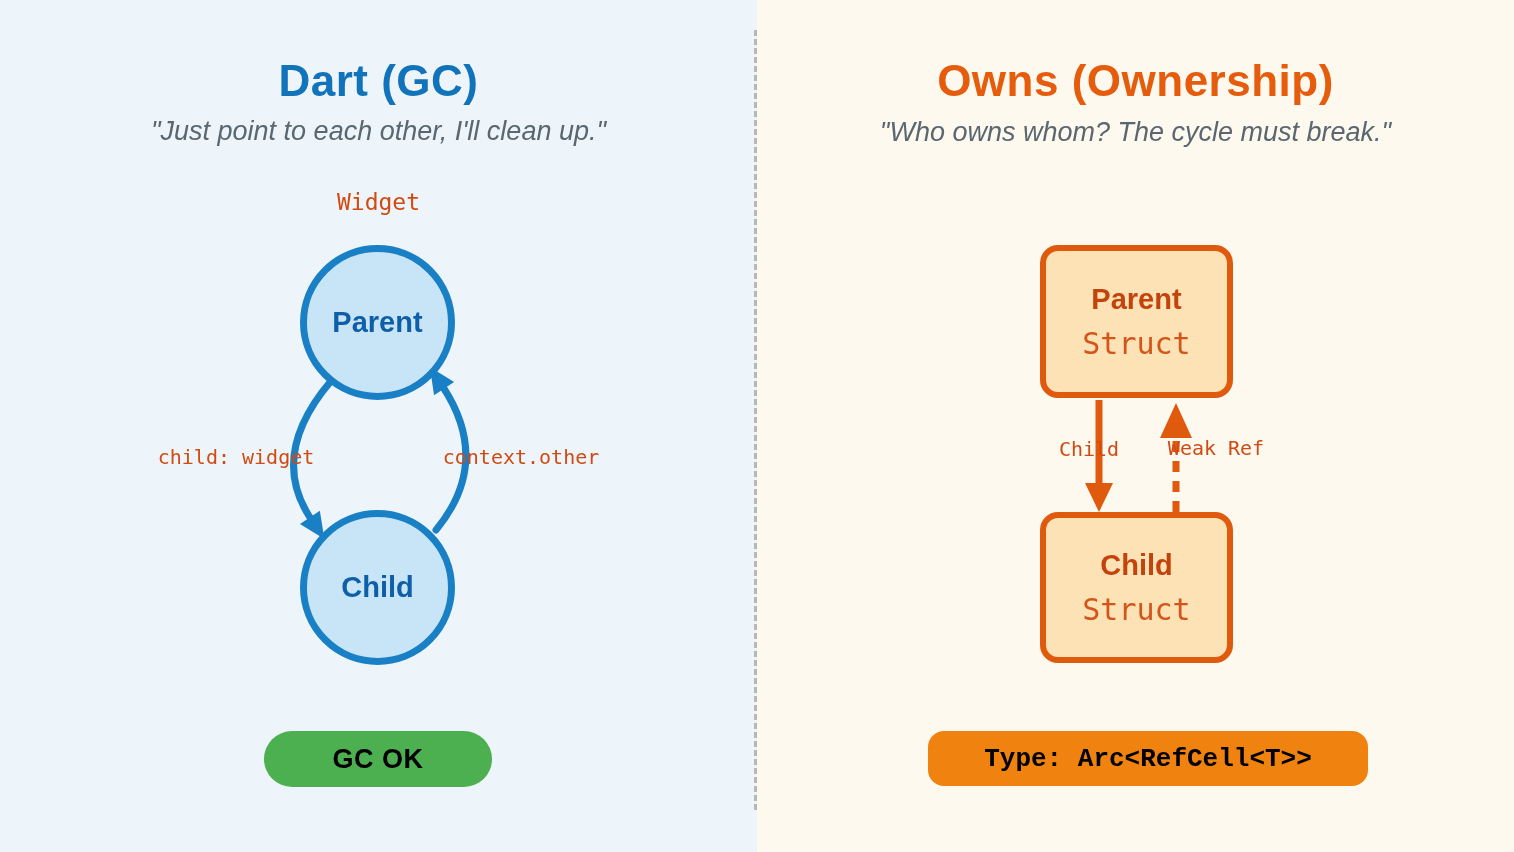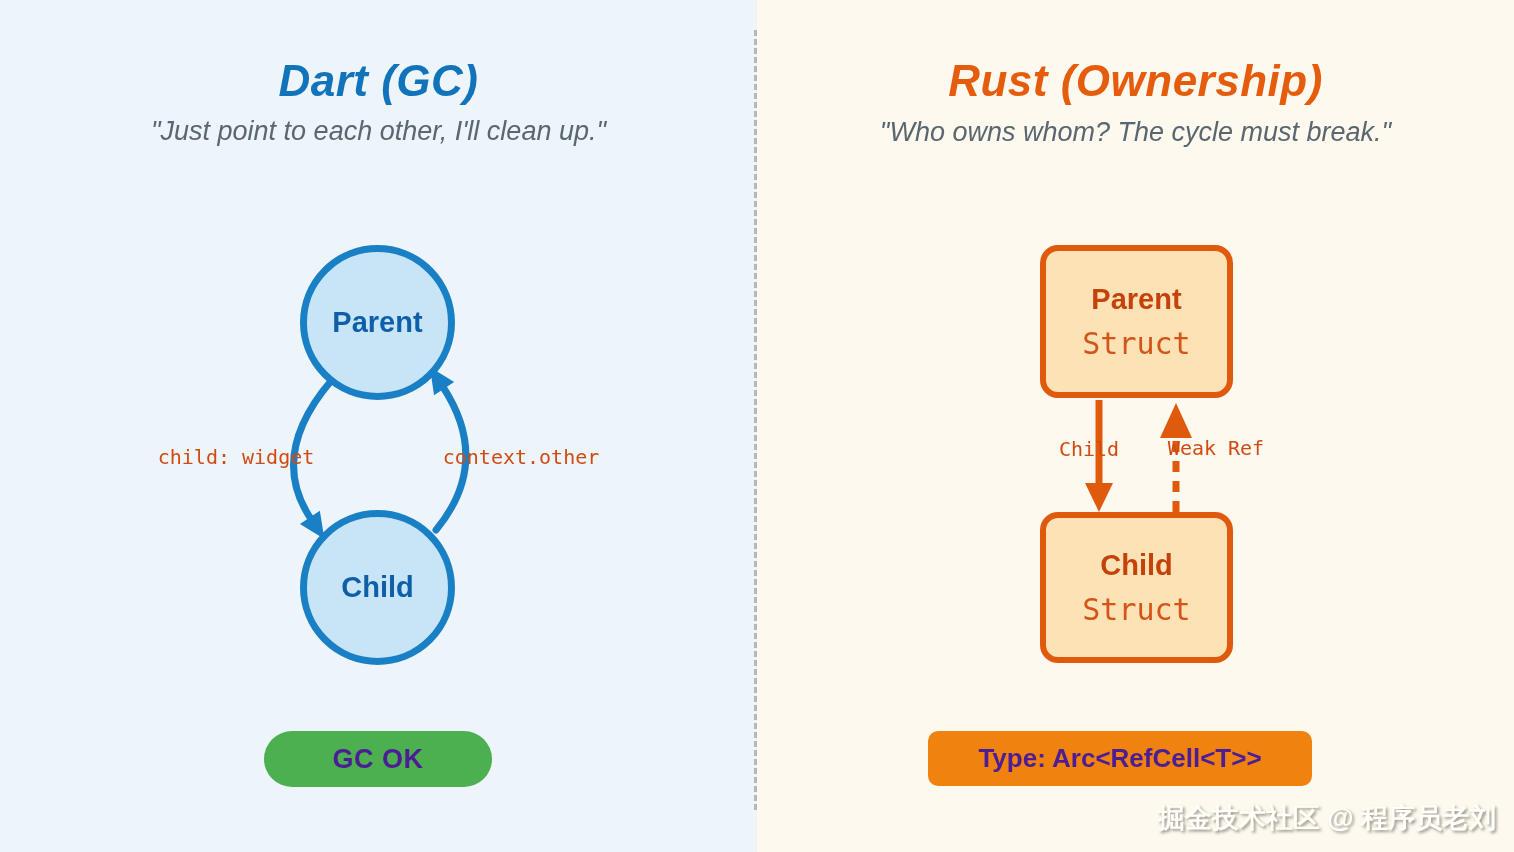--- a/index.html
+++ b/index.html
@@ -21,21 +21,21 @@
   }
   *{box-sizing:border-box;margin:0;padding:0;}
   body{font-family:"Liberation Sans",sans-serif;}
   .stage{position:relative;width:1514px;height:852px;overflow:hidden;background:#fff;}
   .panel{position:absolute;top:0;height:852px;width:757px;}
   .panel-left{left:0;background:var(--left-bg);}
   .panel-right{left:757px;background:var(--right-bg);}
   .divider{position:absolute;left:754px;top:30px;height:780px;width:0;border-left:3px dashed #b7b7b7;}
   .abs{position:absolute;}
   .center-text{width:757px;text-align:center;}
-  .panel-title{font-size:44px;font-weight:bold;letter-spacing:0.5px;font-style:italic;}
+  .panel-title{font-size:44px;font-weight:bold;letter-spacing:0.5px;}
   .dart-title{color:var(--dart-accent);left:0;top:56px;}
   .rust-title{color:var(--rust-accent);left:757px;top:56px;}
   .panel-subtitle{font-size:27px;font-style:italic;color:var(--subtitle-text);}
   .dart-subtitle{left:0;top:116px;}
   .rust-subtitle{left:757px;top:117px;}
   .mono{font-family:"DejaVu Sans Mono",monospace;}
   .widget-label{left:0;top:189px;font-size:23px;font-weight:500;color:var(--code-label);}
   .circle-node{position:absolute;width:155px;height:155px;border-radius:50%;
     background:var(--dart-node-fill);border:7px solid var(--dart-node-border);
     display:flex;align-items:center;justify-content:center;}
@@ -49,25 +49,25 @@
   .owns-label{left:1089px;top:449px;}
   .weak-label{left:1216px;top:448px;}
   .box-node{position:absolute;left:1040px;width:193px;background:var(--rust-node-fill);
     border:6px solid var(--rust-node-border);border-radius:18px;
     display:flex;flex-direction:column;align-items:center;justify-content:center;gap:10px;}
   .parent-box{top:245px;height:153px;}
   .child-box{top:512px;height:151px;}
   .box-node .node-name{font-size:29px;font-weight:bold;color:var(--rust-node-text);}
   .box-node .node-kind{font-size:30px;color:var(--rust-kind-text);}
   .badge{position:absolute;display:flex;align-items:center;justify-content:center;
-    color:#4c1d95;font-weight:bold;}
+    color:#000000;font-weight:bold;}
   .gc-badge{left:264px;top:731px;width:228px;height:56px;border-radius:28px;
     background:var(--gc-badge-bg);font-size:27px;letter-spacing:0.5px;}
-  .type-badge{left:928px;top:731px;width:384px;height:55px;border-radius:10px;
-    background:var(--type-badge-bg);font-size:26px;}
+  .type-badge{left:928px;top:731px;width:440px;height:55px;border-radius:16px;
+    background:var(--type-badge-bg);font-size:26px;font-family:Liberation Mono, monospace;}
   .arrow-layer{position:absolute;left:0;top:0;width:1514px;height:852px;pointer-events:none;}
   .watermark{position:absolute;right:18px;top:800px;font-size:27px;font-weight:bold;
     color:#fffef8;text-shadow:2px 2px 3px rgba(110,100,90,0.65);white-space:nowrap;}
 </style>
 </head>
 <body>
 
 <div class="stage">
 
   <div class="panel panel-left"></div>
@@ -87,45 +87,45 @@
 
     <line x1="1099" y1="400" x2="1099" y2="486" stroke="#e05a0d" stroke-width="7"></line>
     <polygon points="1099,512 1085,483 1113,483" fill="#e05a0d"></polygon>
 
     <line x1="1176" y1="512" x2="1176" y2="440" stroke="#e05a0d" stroke-width="7" stroke-dasharray="11 9"></line>
     <polygon points="1176,403 1160,438 1192,438" fill="#e05a0d"></polygon>
   </svg>
 
   <div class="abs center-text panel-title dart-title">Dart (GC)</div>
   <div class="abs center-text panel-subtitle dart-subtitle">"Just point to each other, I'll clean up."</div>
+  <div class="abs center-text mono widget-label">Widget</div>
 
   <div class="circle-node parent-circle">
     <span class="node-label">Parent</span>
   </div>
   <div class="circle-node child-circle">
     <span class="node-label">Child</span>
   </div>
 
   <div class="edge-label mono edge-down-label">child: widget</div>
   <div class="edge-label mono edge-up-label">context.other</div>
 
   <div class="badge gc-badge">GC OK</div>
 
-  <div class="abs center-text panel-title rust-title">Rust (Ownership)</div>
+  <div class="abs center-text panel-title rust-title">Owns (Ownership)</div>
   <div class="abs center-text panel-subtitle rust-subtitle">"Who owns whom? The cycle must break."</div>
 
   <div class="box-node parent-box">
     <span class="node-name">Parent</span>
     <span class="node-kind mono">Struct</span>
   </div>
   <div class="box-node child-box">
     <span class="node-name">Child</span>
     <span class="node-kind mono">Struct</span>
   </div>
 
   <div class="edge-label mono owns-label">Child</div>
   <div class="edge-label mono weak-label">Weak Ref</div>
 
   <div class="badge type-badge">Type: Arc&lt;RefCell&lt;T&gt;&gt;</div>
 
-  <div class="watermark">掘金技术社区 @ 程序员老刘</div>
 
 </div>
 
 </body></html>

